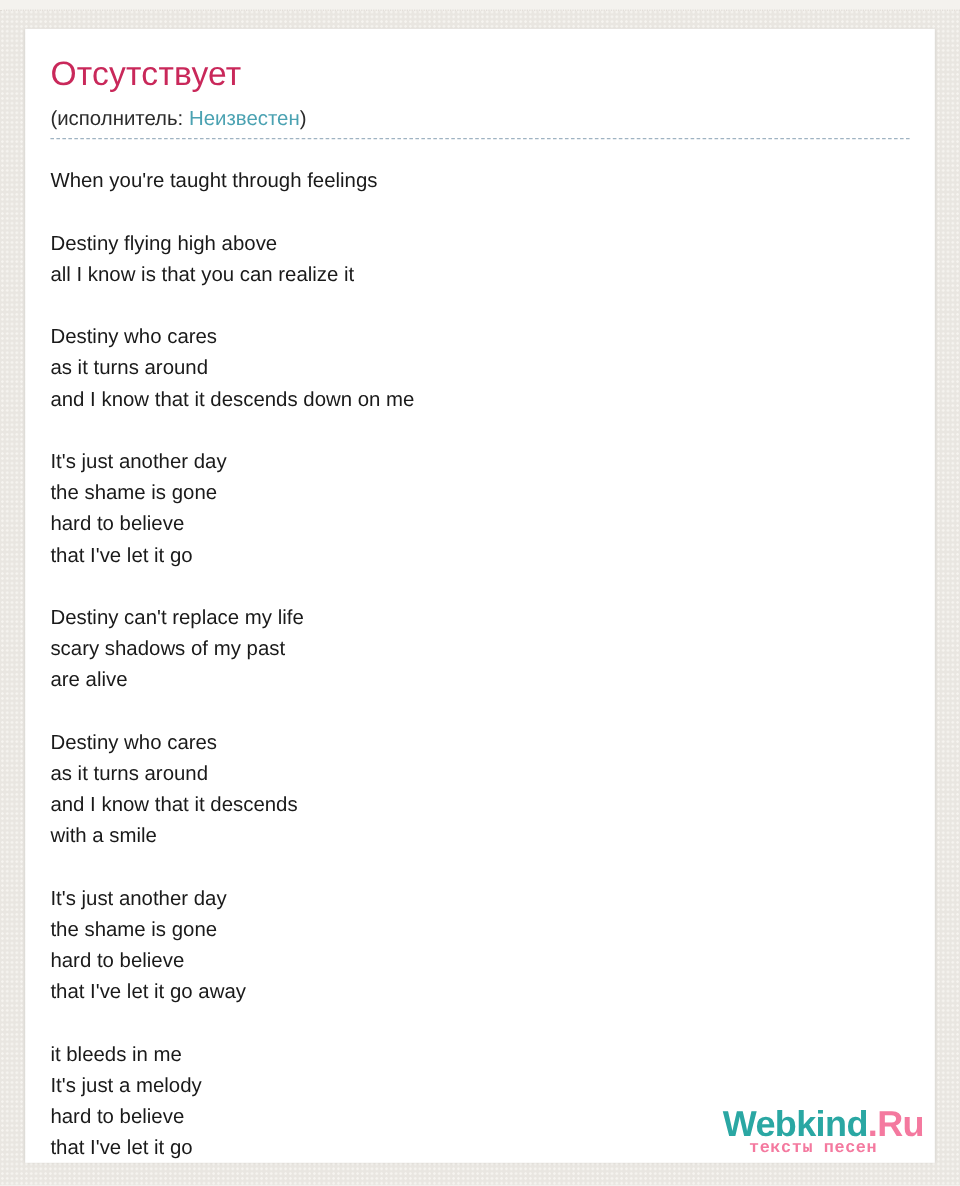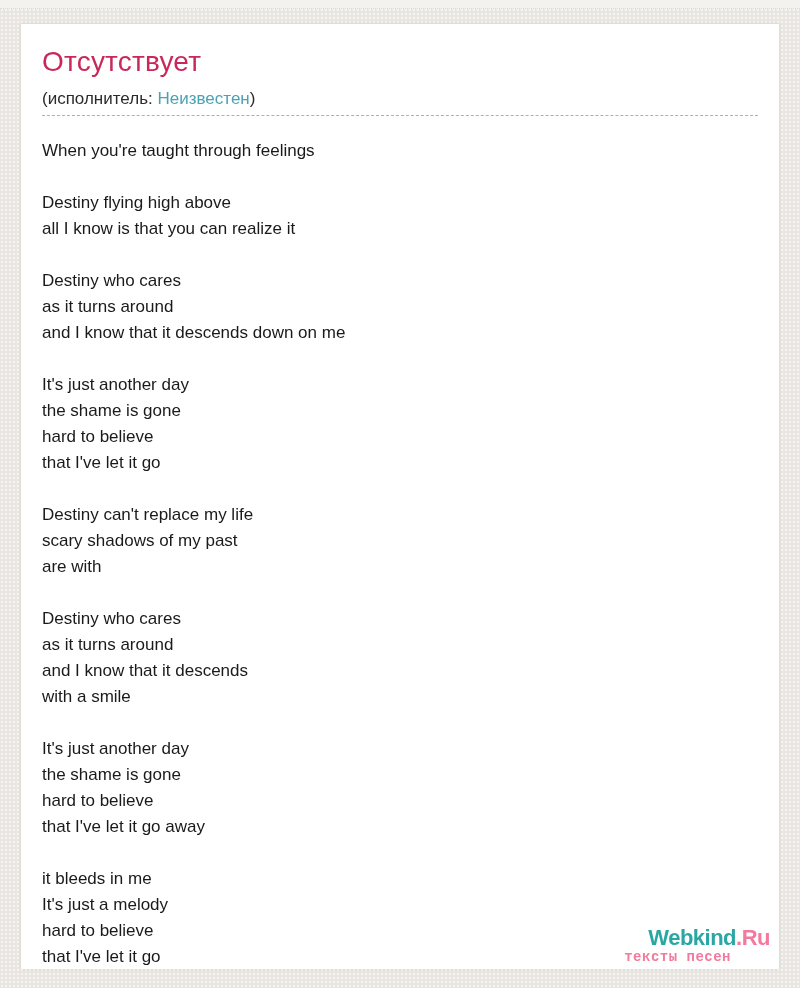--- a/index.html
+++ b/index.html
@@ -63,21 +63,21 @@
   .site-logo {
     position: absolute;
     right: 9px;
     bottom: 5px;
     text-align: right;
     line-height: 1;
     cursor: pointer;
     user-select: none;
   }
   .logo-main {
-    font-size: 22px;
+    font-size: 30px;
     font-weight: bold;
     letter-spacing: -0.5px;
     line-height: 30px;
   }
   .logo-webkind { color: #2aa7a3; }
   .logo-ru { color: #f4799f; }
   .logo-tagline {
     display: block;
     color: #f4799f;
     font-size: 14px;
@@ -111,21 +111,21 @@
       <div class="lyric-line">as it turns around</div>
       <div class="lyric-line">and I know that it descends down on me</div>
       <div class="lyric-line">&nbsp;</div>
       <div class="lyric-line">It's just another day</div>
       <div class="lyric-line">the shame is gone</div>
       <div class="lyric-line">hard to believe</div>
       <div class="lyric-line">that I've let it go</div>
       <div class="lyric-line">&nbsp;</div>
       <div class="lyric-line">Destiny can't replace my life</div>
       <div class="lyric-line">scary shadows of my past</div>
-      <div class="lyric-line">are with</div>
+      <div class="lyric-line">are alive</div>
       <div class="lyric-line">&nbsp;</div>
       <div class="lyric-line">Destiny who cares</div>
       <div class="lyric-line">as it turns around</div>
       <div class="lyric-line">and I know that it descends</div>
       <div class="lyric-line">with a smile</div>
       <div class="lyric-line">&nbsp;</div>
       <div class="lyric-line">It's just another day</div>
       <div class="lyric-line">the shame is gone</div>
       <div class="lyric-line">hard to believe</div>
       <div class="lyric-line">that I've let it go away</div>

